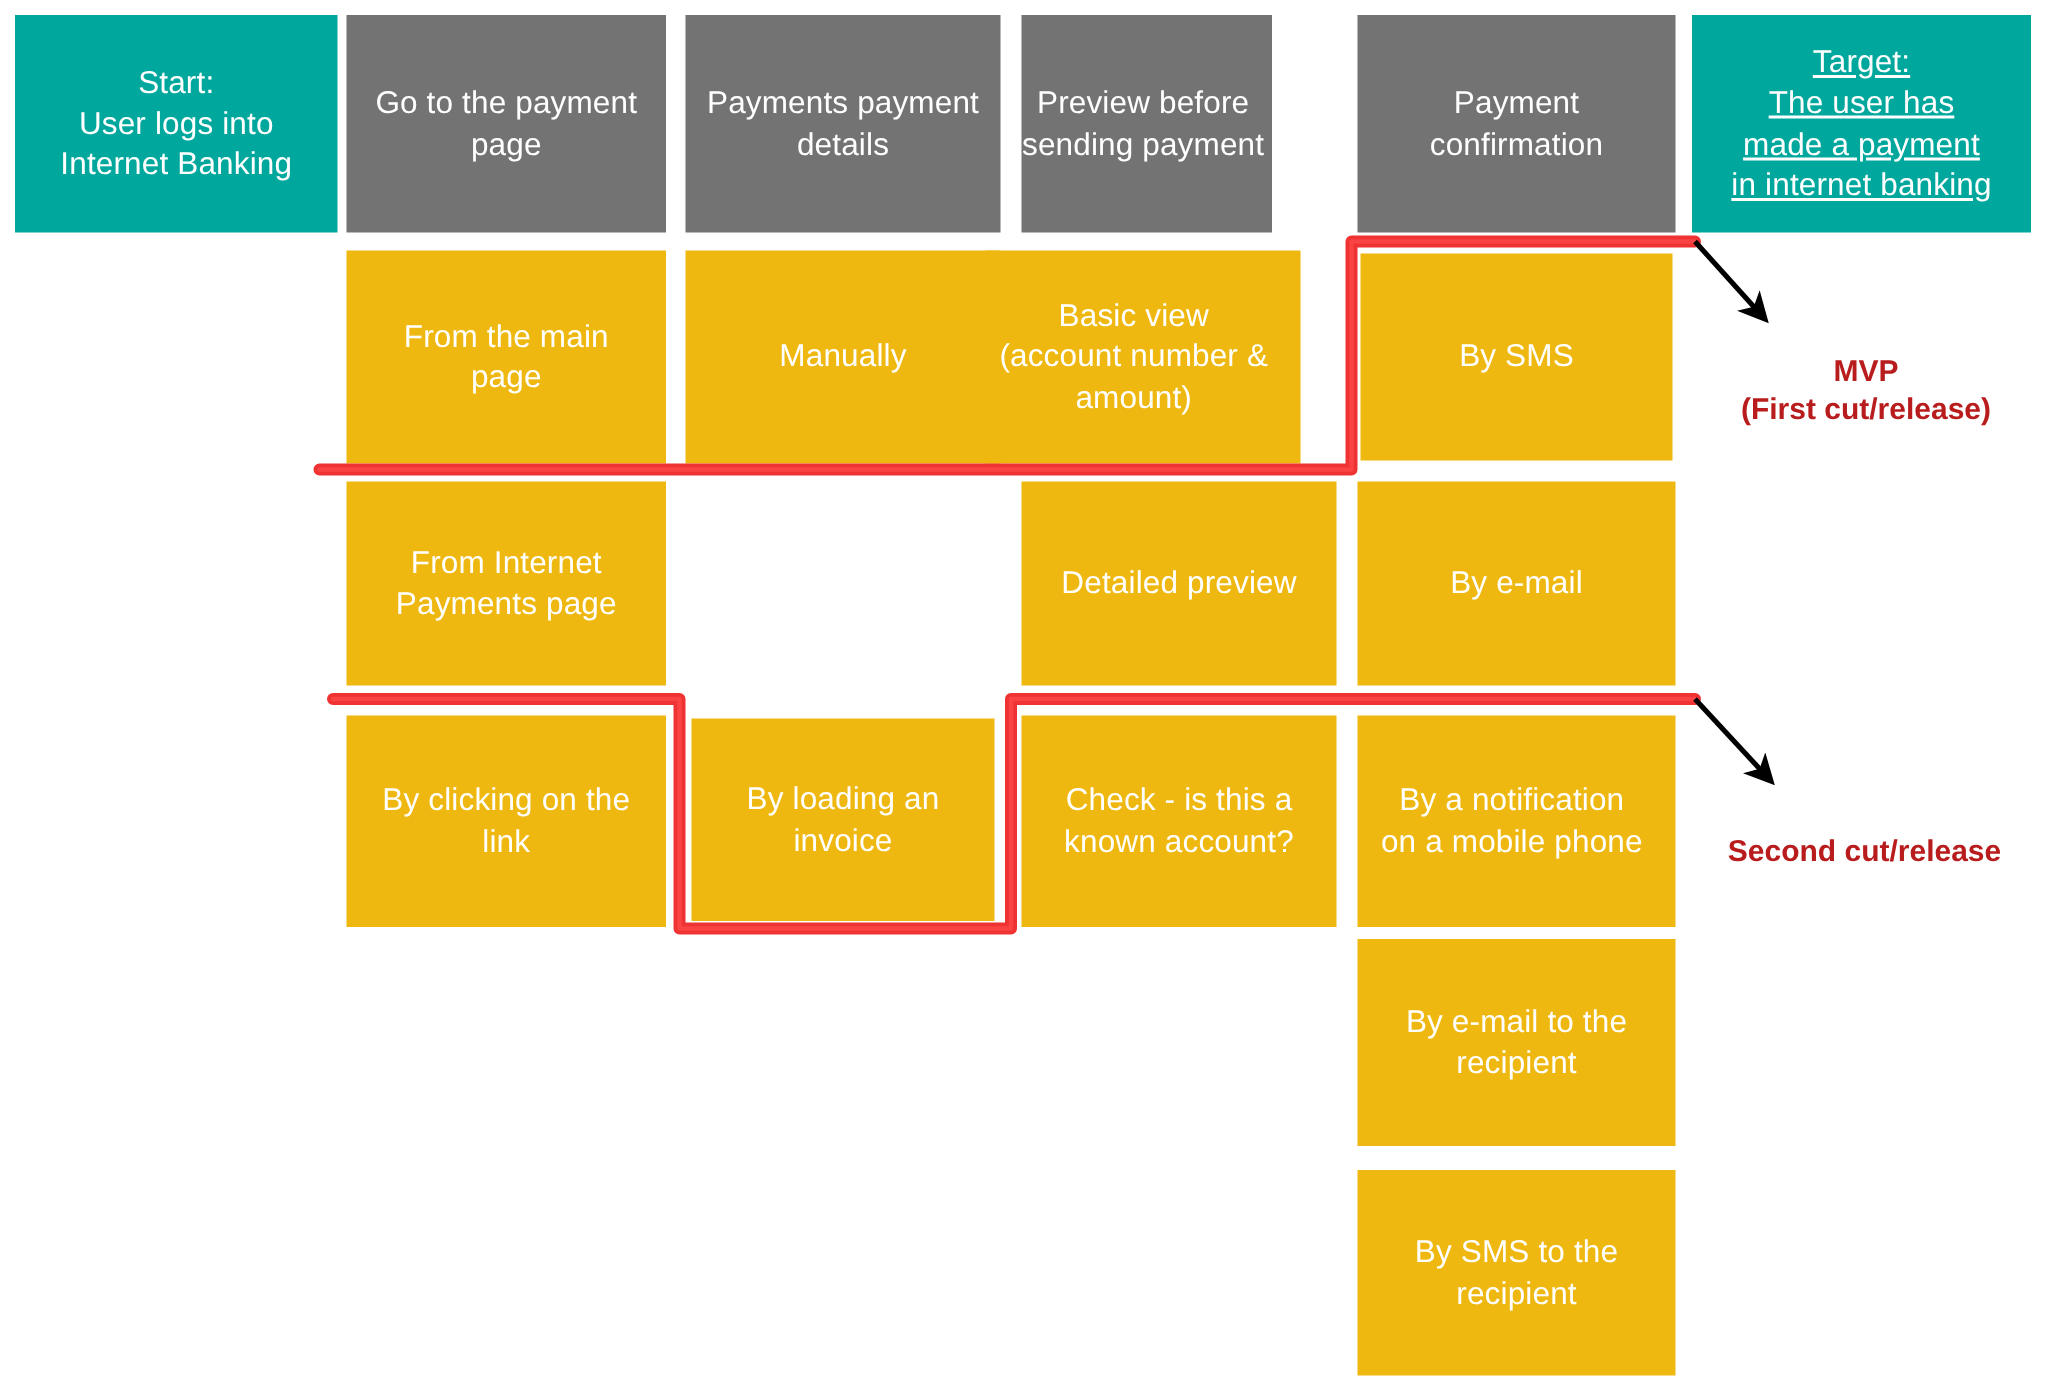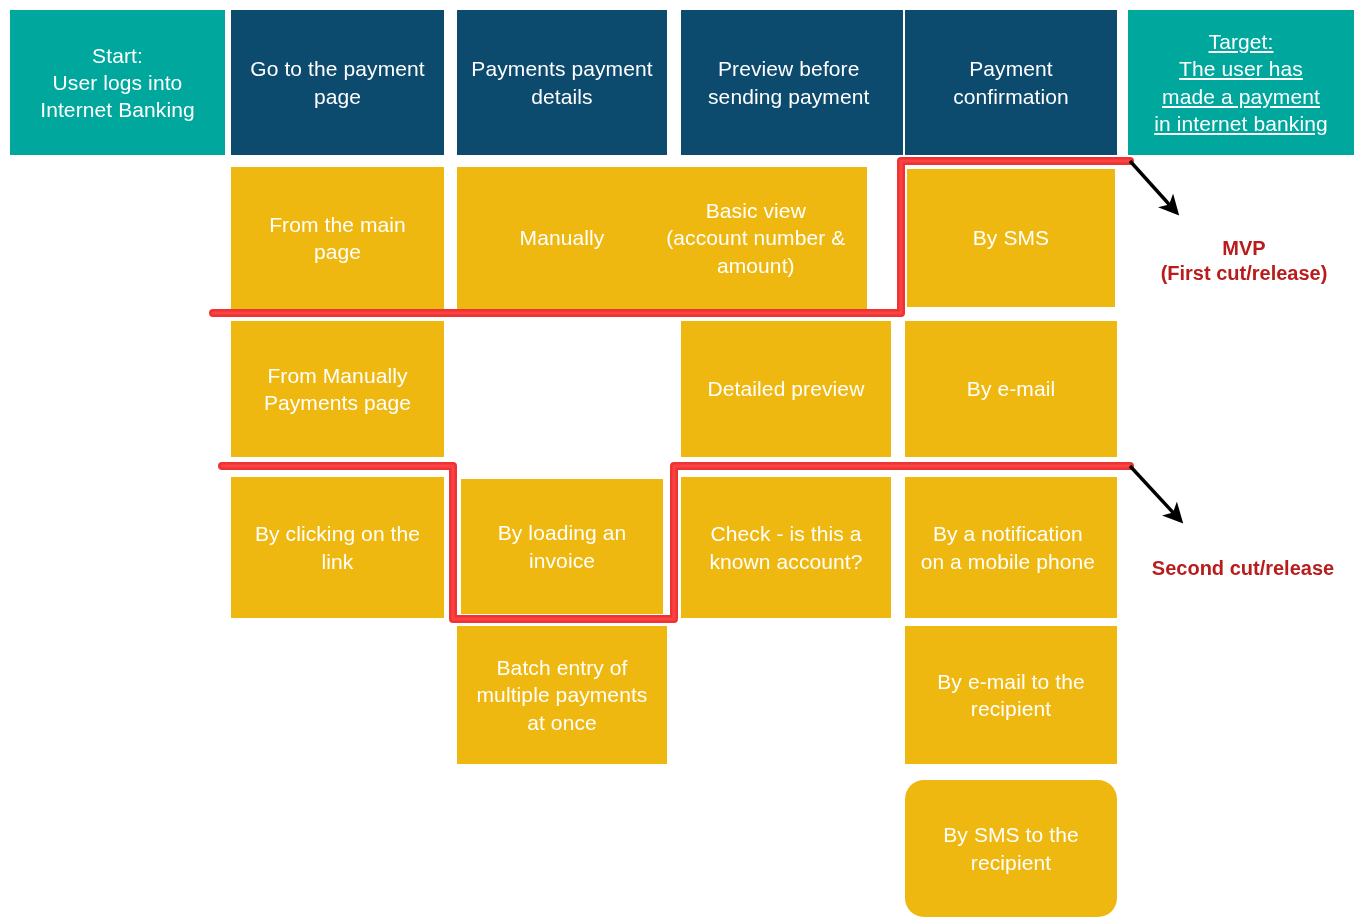--- a/index.html
+++ b/index.html
@@ -30,21 +30,21 @@
     color: #ffffff;
     font-size: 21px;
     line-height: 1.30;
     letter-spacing: 0.1px;
     padding: 2px 2px;
     white-space: pre-line;
     overflow: visible;
   }
 
   .card.teal   { background: #00A79D; }
-  .card.pink   { background: #0c4a6e; }
+  .card.pink   { background: #737373; }
   .card.amber  { background: #EFB810; }
 
   .card .card-text {
     display: block;
     width: 100%;
     white-space: pre-line;
   }
 
   
   .card.overflow .card-text {
@@ -96,21 +96,21 @@
   <div class="card pink" style="left:231px; top:10px; width:213px; height:145px;">
     <span class="card-text">Go to the payment
 page</span>
   </div>
 
   <div class="card pink" style="left:457px; top:10px; width:210px; height:145px;">
     <span class="card-text">Payments payment
 details</span>
   </div>
 
-  <div class="card pink overflow-sm" style="left:681px; top:10px; width:222px; height:145px;">
+  <div class="card pink overflow-sm" style="left:681px; top:10px; width:167px; height:145px;">
     <span class="card-text">Preview before
 sending payment</span>
   </div>
 
   <div class="card pink" style="left:905px; top:10px; width:212px; height:145px;">
     <span class="card-text">Payment
 confirmation</span>
   </div>
 
   <div class="card teal" style="left:1128px; top:10px; width:226px; height:145px;text-decoration:underline;">
@@ -119,44 +119,39 @@
 made a payment
 in internet banking</span>
   </div>
 
   <div class="card amber" style="left:231px; top:167px; width:213px; height:142px;">
     <span class="card-text">From the main
 page</span>
   </div>
 
   <div class="card amber" style="left:231px; top:321px; width:213px; height:136px;">
-    <span class="card-text">From Manually
+    <span class="card-text">From Internet
 Payments page</span>
   </div>
 
   <div class="card amber" style="left:231px; top:477px; width:213px; height:141px;">
     <span class="card-text">By clicking on the
 link</span>
   </div>
 
   <div class="card amber" style="left:457px; top:167px; width:210px; height:142px;">
     <span class="card-text">Manually</span>
   </div>
 
 
   <div class="card amber" style="left:461px; top:479px; width:202px; height:135px;">
     <span class="card-text">By loading an
 invoice</span>
   </div>
 
-  <div class="card amber" style="left:457px; top:626px; width:210px; height:138px;">
-    <span class="card-text">Batch entry of
-multiple payments
-at once</span>
-  </div>
 
   <div class="card amber overflow" style="left:657px; top:167px; width:210px; height:142px;">
     <span class="card-text">Basic view
 (account number &amp;
 amount)</span>
   </div>
 
   <div class="card amber" style="left:681px; top:321px; width:210px; height:136px;">
     <span class="card-text">Detailed preview</span>
   </div>
@@ -177,21 +172,21 @@
   <div class="card amber overflow-sm" style="left:905px; top:477px; width:212px; height:141px;">
     <span class="card-text">By a notification
 on a mobile phone</span>
   </div>
 
   <div class="card amber" style="left:905px; top:626px; width:212px; height:138px;">
     <span class="card-text">By e-mail to the
 recipient</span>
   </div>
 
-  <div class="card amber" style="left:905px; top:780px; width:212px; height:137px;border-radius:19px;">
+  <div class="card amber" style="left:905px; top:780px; width:212px; height:137px;">
     <span class="card-text">By SMS to the
 recipient</span>
   </div>
 
   <div class="cutline" style="left:0; top:0; width:1364px; height:923px;">
     <svg width="1364" height="923" viewBox="0 0 1364 923" aria-hidden="true">
 
       <path d="M 213 313 L 901 313 L 901 161 L 1130 161" fill="none" stroke="#EE2222" stroke-width="8" stroke-linecap="round" stroke-linejoin="round" opacity="0.93"></path>
       <path d="M 213 313 L 901 313 L 901 161 L 1130 161" fill="none" stroke="#FF4D4D" stroke-width="3" stroke-linecap="round" stroke-linejoin="round" opacity="0.65"></path>
     </svg>

